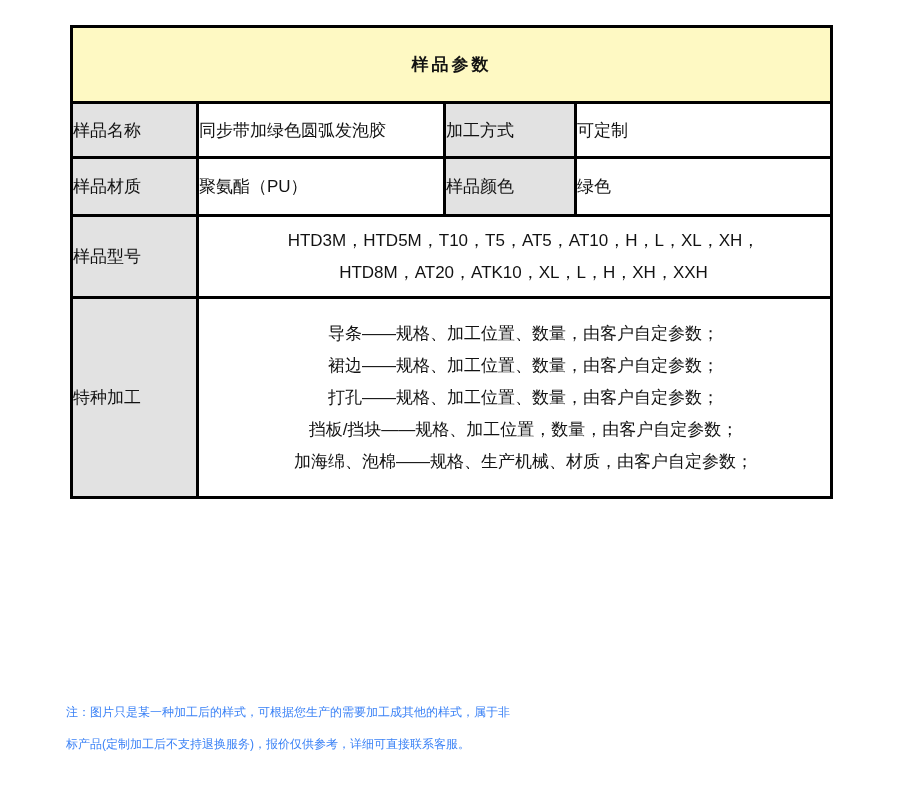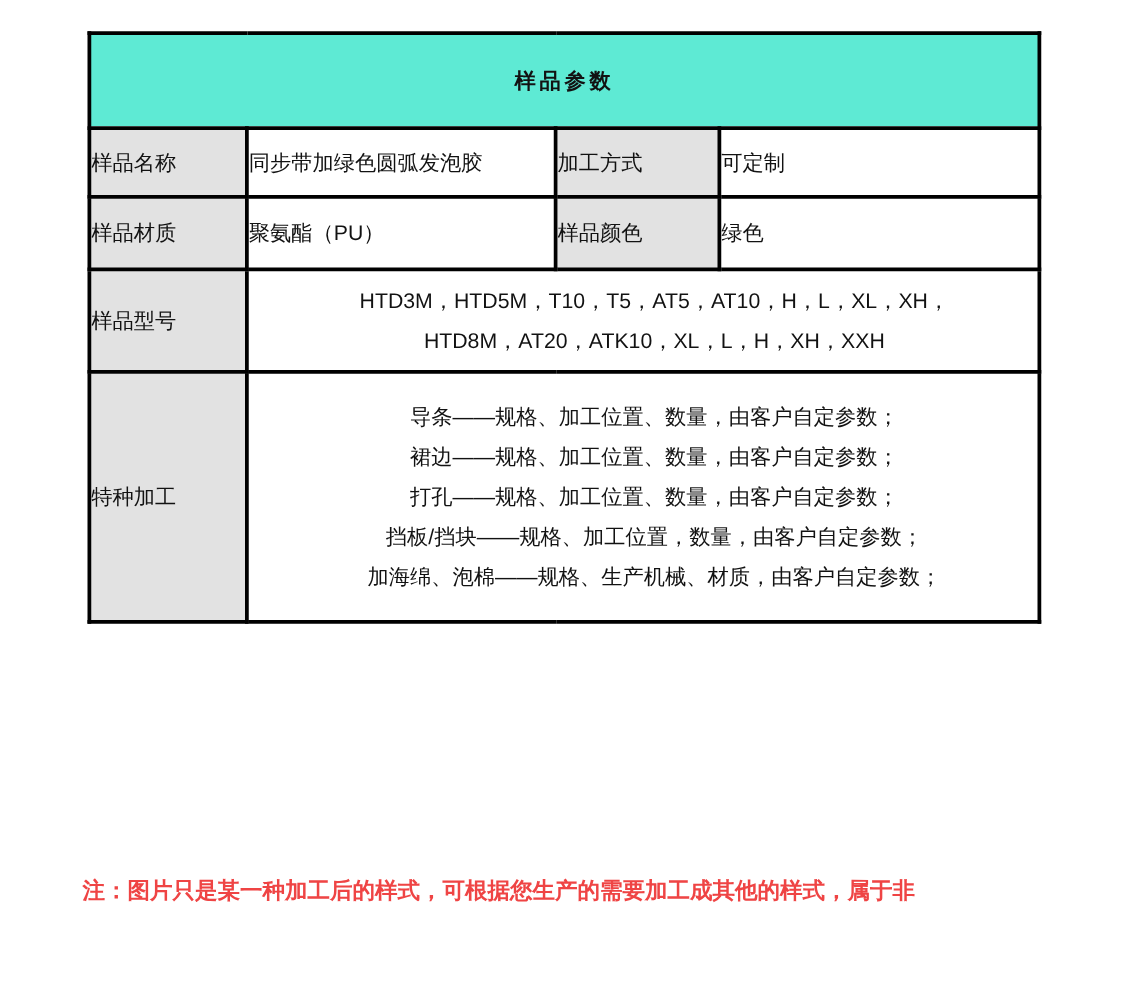--- a/index.html
+++ b/index.html
@@ -28,43 +28,42 @@
     color: #121212;
     vertical-align: middle;
     overflow: hidden;
   }
   td.title-cell {
     height: 76px;
     text-align: center;
     font-size: 33px;
     font-weight: bold;
     letter-spacing: 3px;
-    background: #5eead4;
+    background: #fef9c3;
     color: #000000;
   }
   td.lbl {
     background: #e2e2e2;
     text-align: left;
   }
   td.val-center { background: #ffffff; }
   td.val-left  { text-align: center; padding-left: 18px; background: #ffffff; }
   tr.r1 td { height: 55px; }
   tr.r2 td { height: 58px; }
   tr.r3 td { height: 82px; }
   tr.r4 td { height: 73px; }
   tr.r5 td { height: 200px; }
   tr.r6 td { height: 72px; }
   .line { line-height: 32px; white-space: nowrap; }
   .note {
     position: absolute;
     left: 66px; top: 696px;
     width: 790px;
-    font-size: 18px;
-    color: #ef4444;
-    font-weight: bold;
+    font-size: 12px;
+    color: #3b82f6;
   }
   .note .note-line { line-height: 32px; white-space: nowrap; }
 </style>
 </head>
 <body>
 
 <div class="sheet">
 
   <table class="spec">
     <colgroup>
@@ -110,15 +109,16 @@
           <div class="line">挡板/挡块——规格、加工位置，数量，由客户自定参数；</div>
           <div class="line">加海绵、泡棉——规格、生产机械、材质，由客户自定参数；</div>
         </td>
       </tr>
 
     </tbody>
   </table>
 
   <div class="note">
     <div class="note-line">注：图片只是某一种加工后的样式，可根据您生产的需要加工成其他的样式，属于非</div>
+    <div class="note-line">标产品(定制加工后不支持退换服务)，报价仅供参考，详细可直接联系客服。</div>
   </div>
 
 </div>
 
 </body></html>

